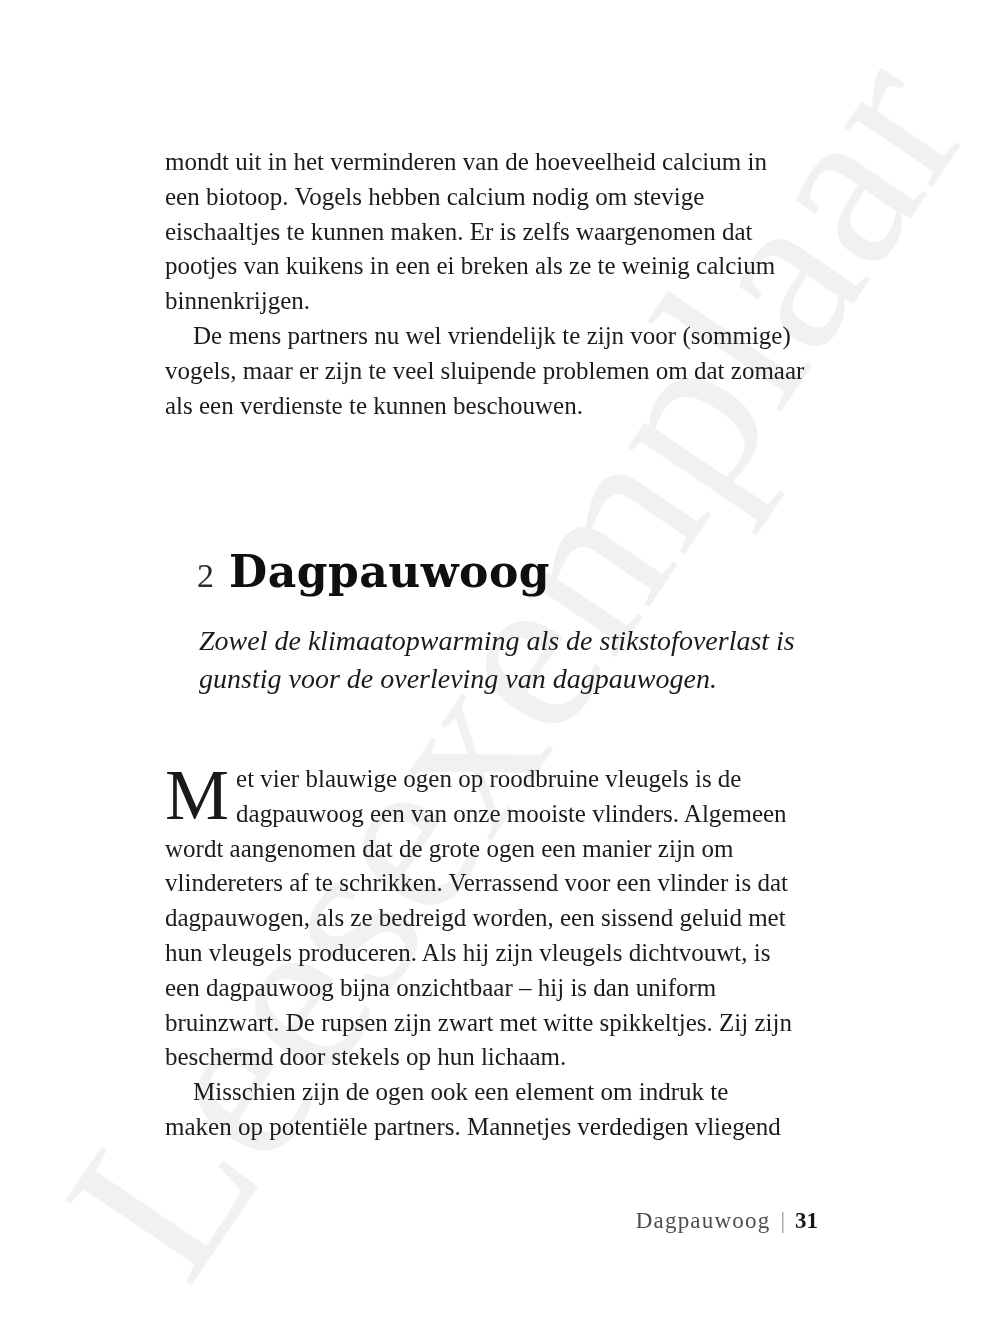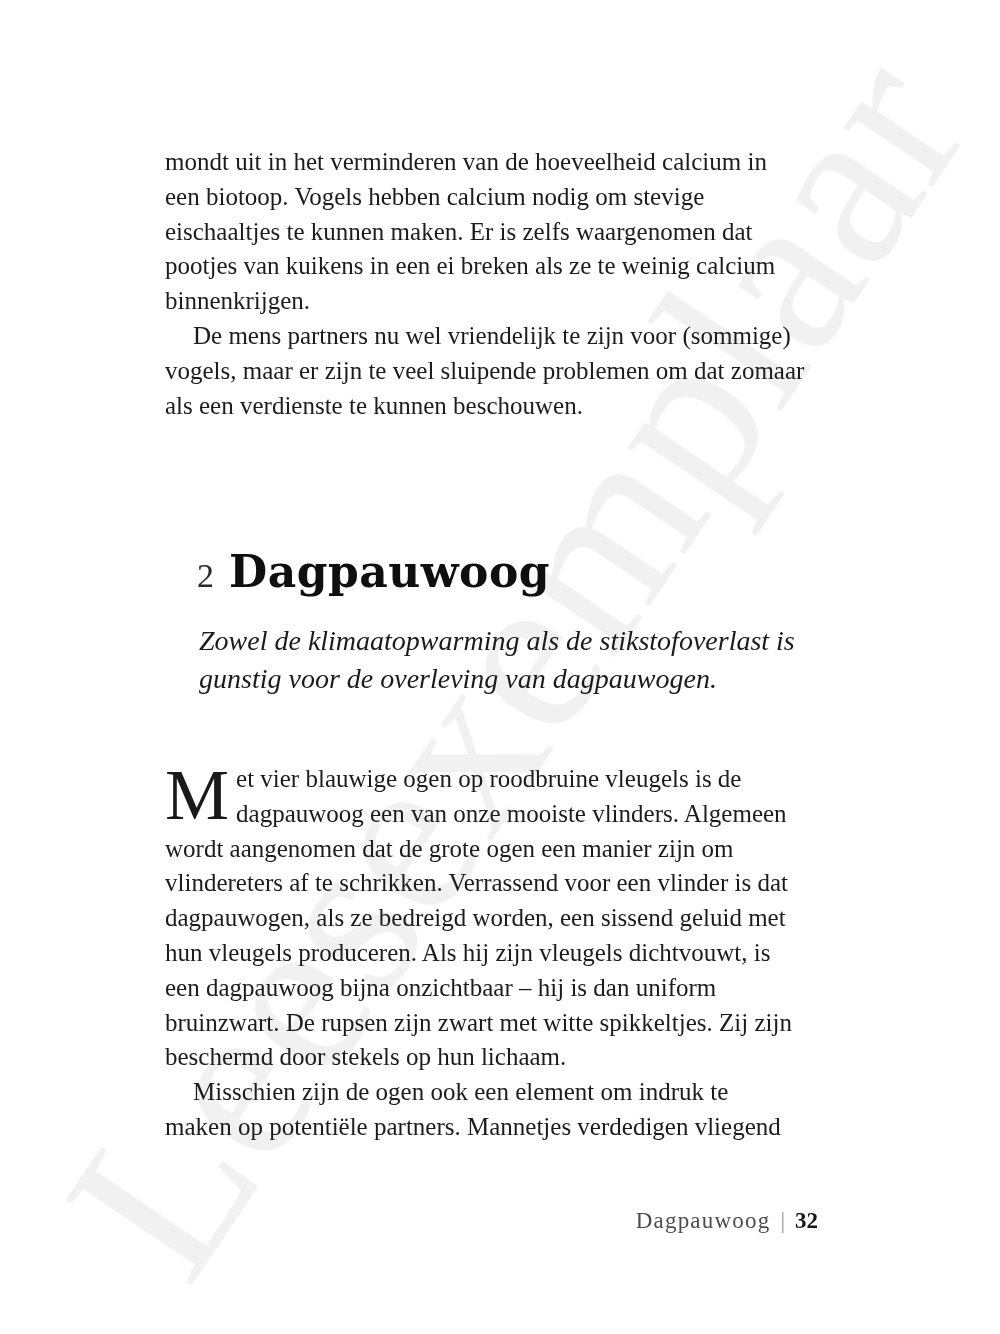--- a/index.html
+++ b/index.html
@@ -126,16 +126,16 @@
 een dagpauwoog bijna onzichtbaar – hij is dan uniform
 bruinzwart. De rupsen zijn zwart met witte spikkeltjes. Zij zijn
 beschermd door stekels op hun lichaam.</span></p>
     <p class="indent-first">Misschien zijn de ogen ook een element om indruk te
 maken op potentiële partners. Mannetjes verdedigen vliegend</p>
   </div>
 
   <div class="layer page-footer">
     <span class="footer-chapter">Dagpauwoog</span>
     <span class="footer-separator">|</span>
-    <span class="footer-page-number">32</span>
+    <span class="footer-page-number">31</span>
   </div>
 
 </div>
 
 </body></html>

